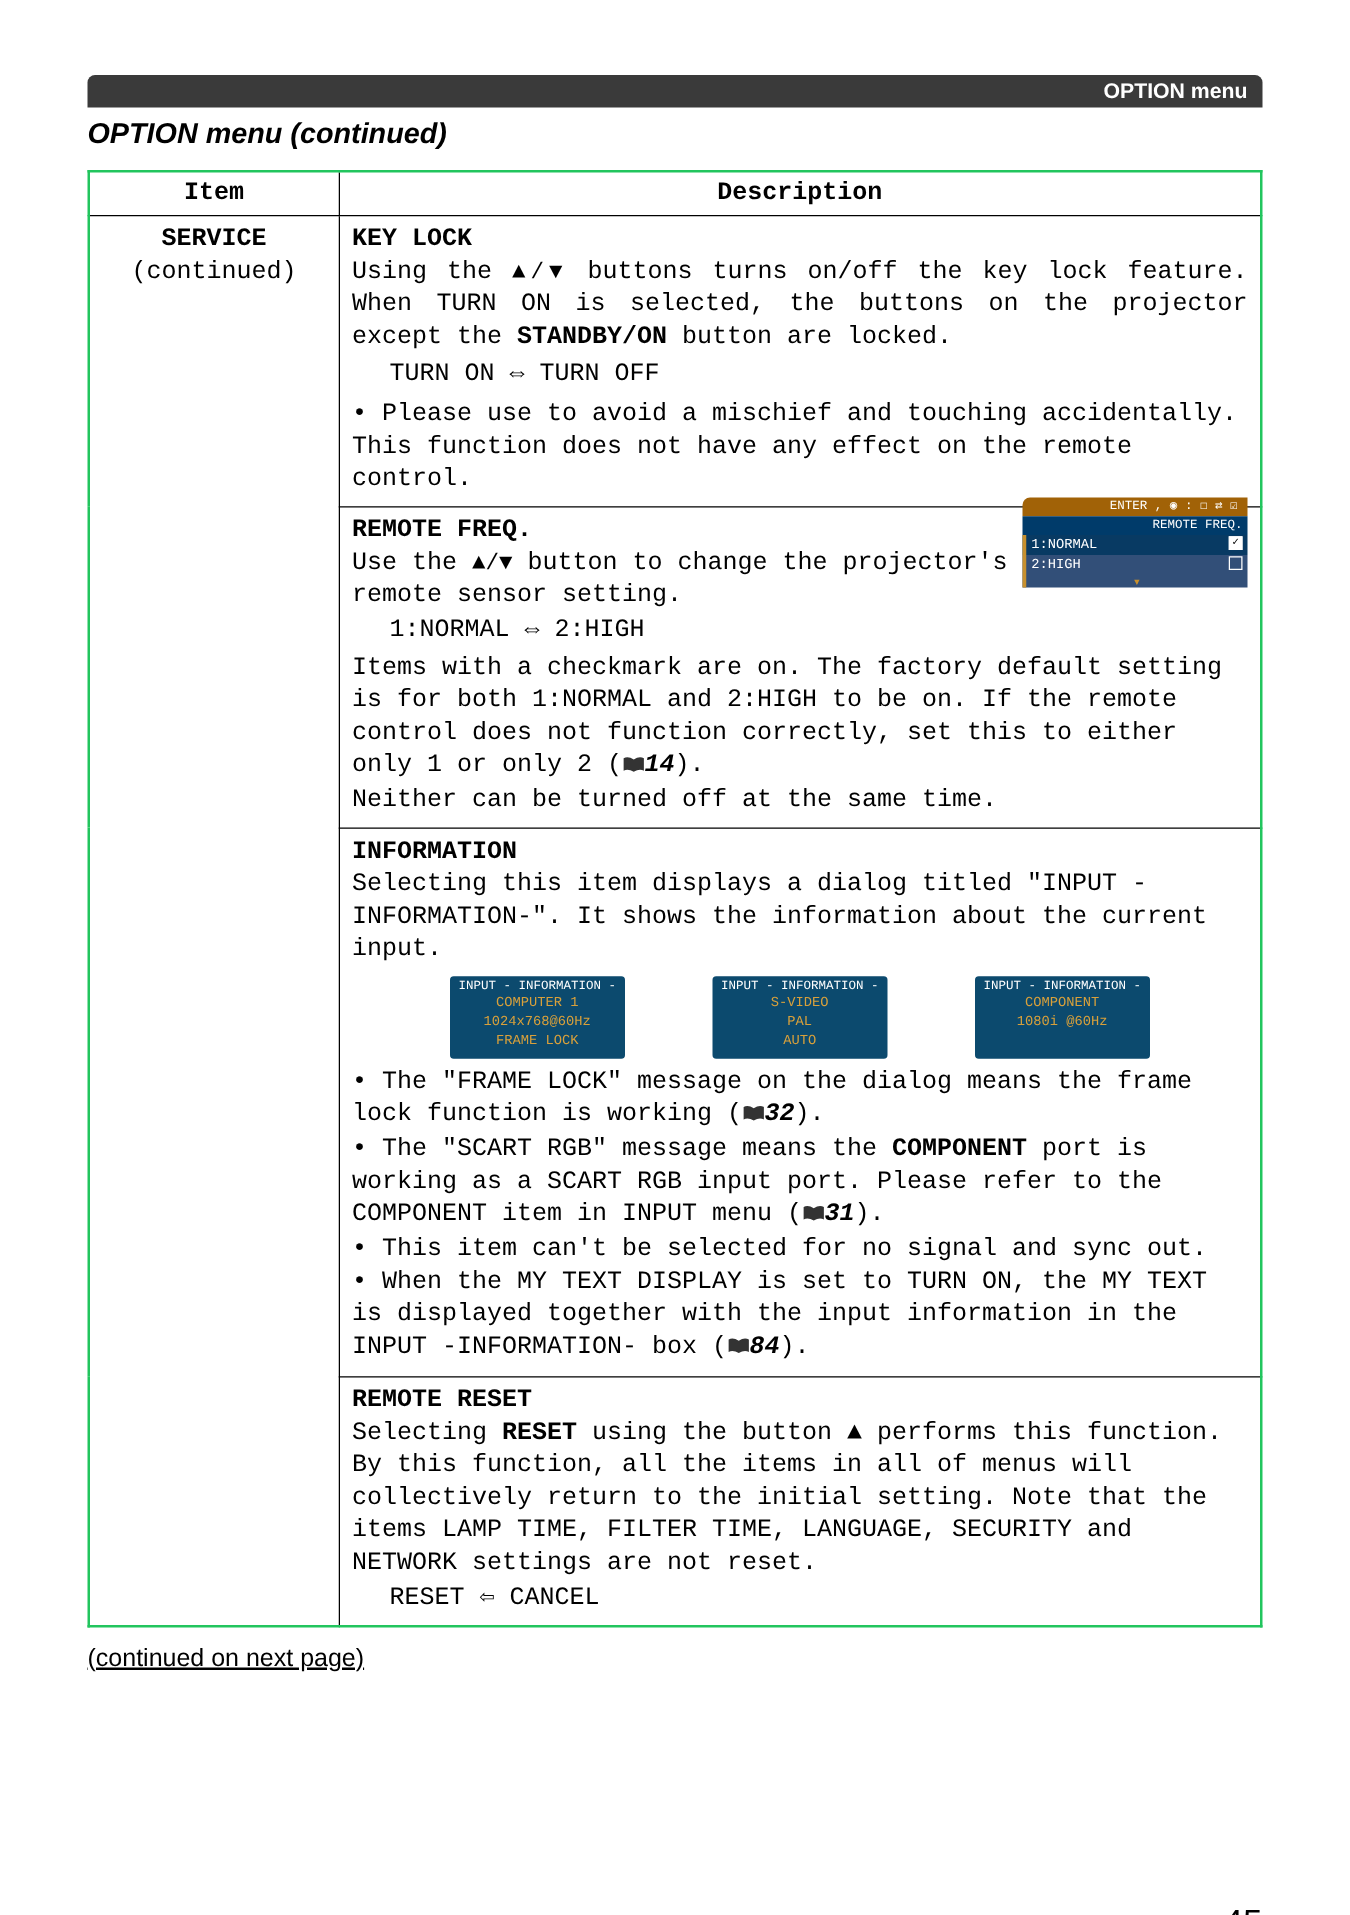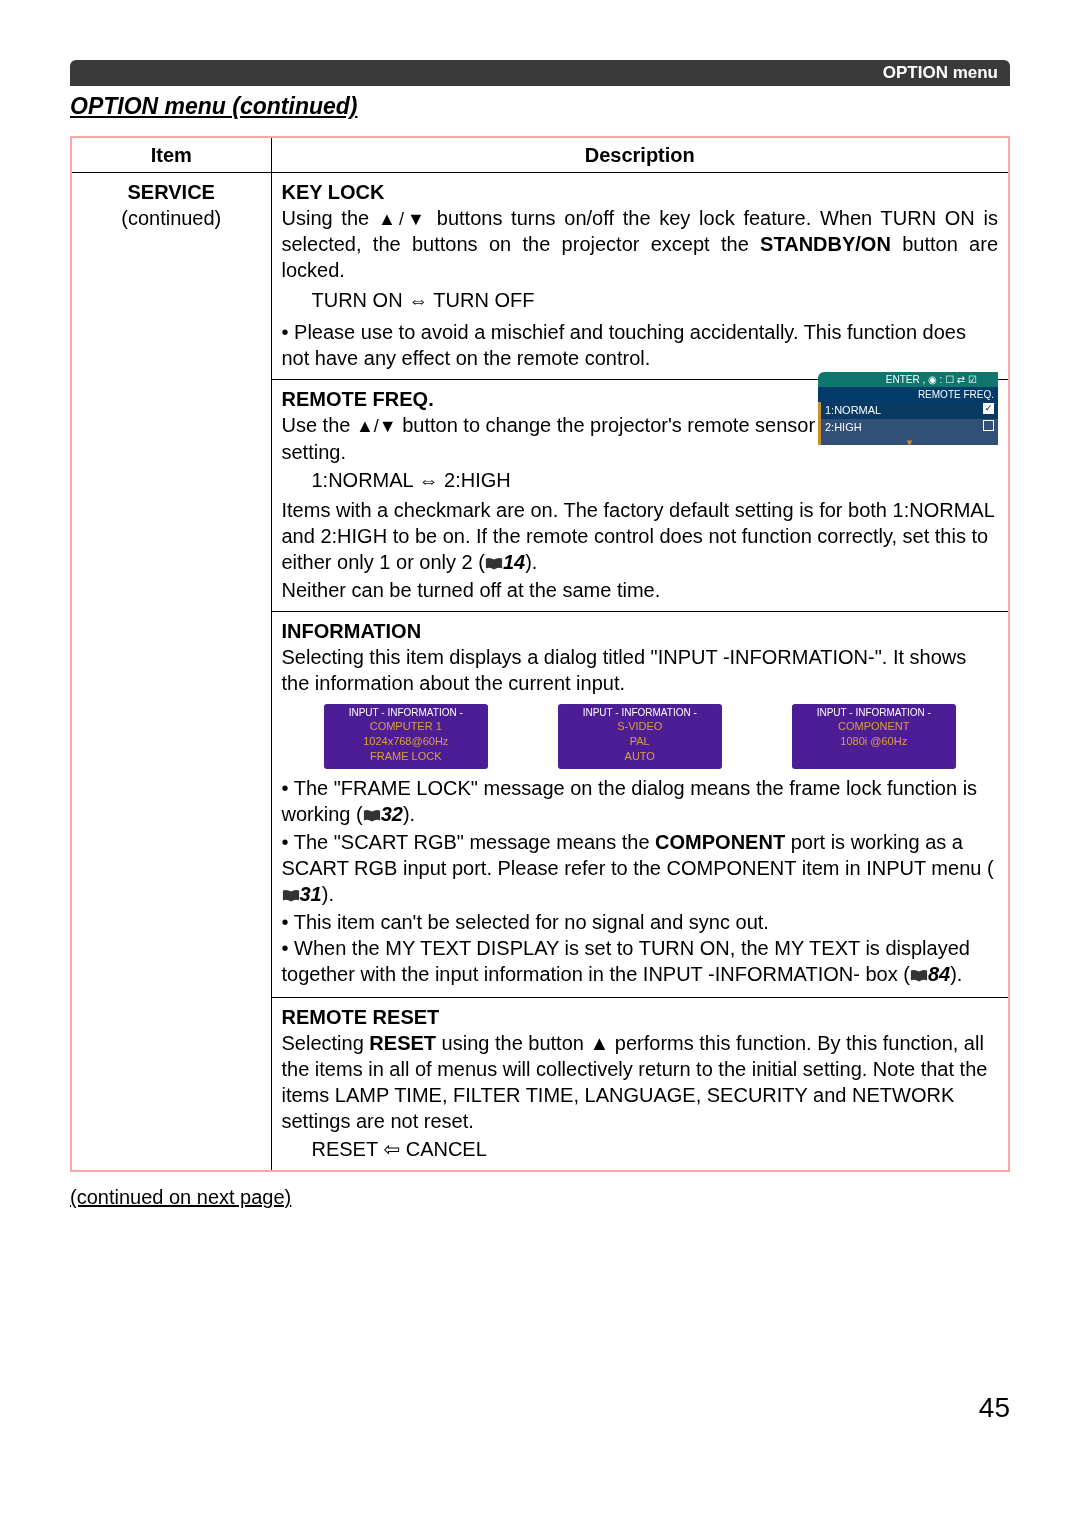--- a/index.html
+++ b/index.html
@@ -21,26 +21,26 @@
     text-align: right;
     font-weight: bold;
     font-size: 17px;
     margin-bottom: 4px;
   }
   h1.title {
     font-style: italic;
     font-weight: bold;
     font-size: 23px;
     margin: 6px 0 14px 0;
-    text-decoration: underline;
   }
   table.main {
     width: 100%;
     border-collapse: collapse;
-    border: 2px solid #fca5a5;
+    border: 2px solid #22c55e;
+    font-family: Liberation Mono, monospace;
   }
   table.main th, table.main td {
     border: 1px solid #000;
     vertical-align: top;
   }
   table.main th {
     font-weight: bold;
     text-align: center;
     padding: 4px;
   }
@@ -59,24 +59,24 @@
   .book-icon svg { width:18px; height:14px; }
   .arrow { font-size: 18px; }
   .remote-osd {
     width: 180px;
     margin-left: auto;
     margin-top: -40px;
     font-size: 11px;
     color: #fff;
   }
   .remote-osd .hdr {
-    background: #0f766e;
+    background: #a16207;
     color: #fff;
     text-align: right;
-    padding: 1px 21px;
+    padding: 1px 8px;
     border-top-left-radius: 6px;
     font-size: 10px;
     white-space: nowrap;
   }
   .remote-osd .sub {
     background: #003b6a;
     text-align: right;
     padding: 1px 4px;
     font-size: 10px;
   }
@@ -86,25 +86,25 @@
     display:flex;
     justify-content: space-between;
     border-left: 3px solid #c7902e;
   }
   .remote-osd .opt.sel { background: #083a63; }
   .checkbox-s { width:11px; height:11px; display:inline-block; border:1px solid #fff; background:#fff; font-size:9px; line-height:9px; text-align:center; color:#000;}
   .checkbox-e { width:11px; height:11px; display:inline-block; border:1px solid #fff;}
   .remote-osd .btm { background:#324f78; height:10px; border-left:3px solid #c7902e; text-align:center; color:#c7902e;}
   .info-boxes { display:flex; gap: 70px; justify-content:center; margin: 8px 0 6px 0;}
   .info-box {
-    background: #4c1d95;
+    background: #0c4a6e;
     color:#fff;
     font-size: 11px;
     text-align:center;
-    width: 164px;
+    width: 140px;
     padding: 3px 4px 6px 4px;
     border-radius: 3px;
     line-height: 1.25;
   }
   .info-box .t { font-size:10px; white-space:nowrap;}
   .info-box .p { color:#d8a03b; font-size:11px; margin-top:1px; white-space:nowrap;}
   .cont-next { margin-top: 12px; font-size: 20px; text-decoration: underline; }
   .page-num { text-align: right; font-size: 28px; margin-top: 180px; }
   .rf-wrap { display:flex; }
   .rf-left { flex:1; }

